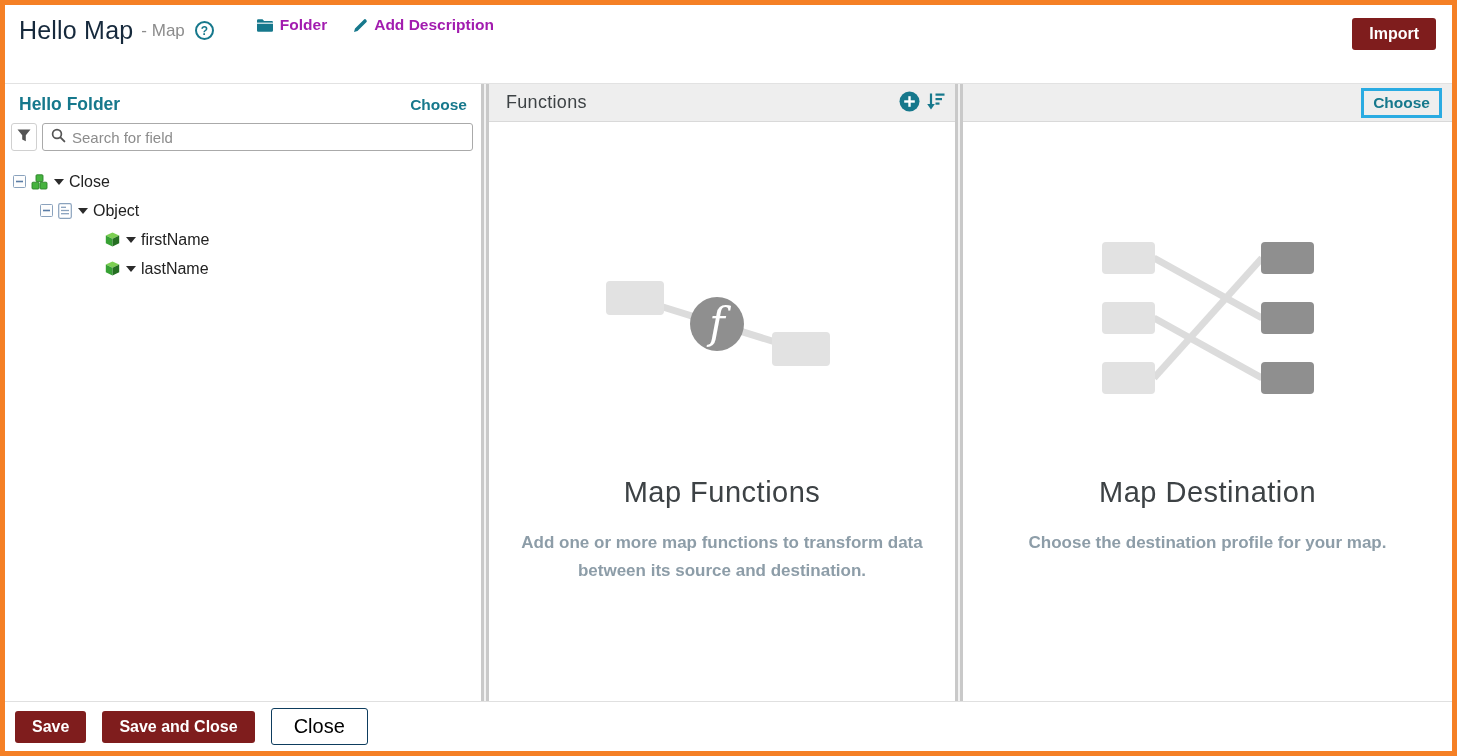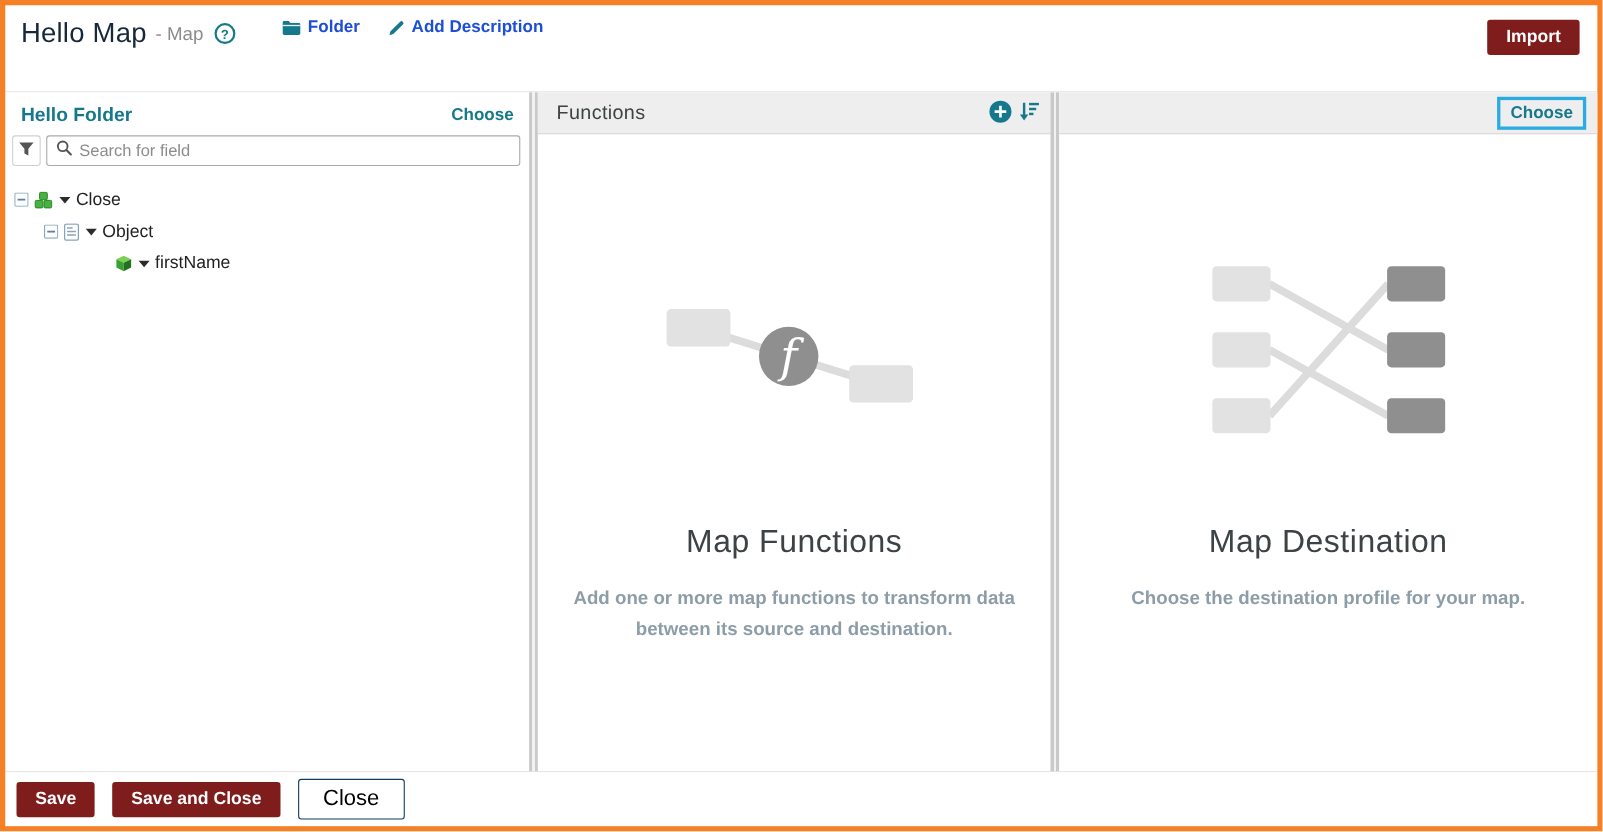--- a/index.html
+++ b/index.html
@@ -19,21 +19,21 @@
     display:flex; align-items:flex-start; padding:11px 16px 0 14px;
   }
   .title-group { display:flex; align-items:center; gap:8px; }
   .page-title { font-size:25px; color:#16293c; letter-spacing:.2px; }
   .page-subtitle { font-size:17px; color:#8c8c8c; }
   .help-circle {
     width:19px; height:19px; border:2px solid #16788c; border-radius:50%;
     color:#16788c; font-size:12px; font-weight:bold;
     display:flex; align-items:center; justify-content:center; margin-left:2px;
   }
-  .header-link { display:flex; align-items:center; gap:6px; color:#1d4ed8;
+  .header-link { display:flex; align-items:center; gap:6px; color:#a21caf;
     font-size:15.5px; font-weight:bold; cursor:pointer; }
   .header-link.folder { margin-left:42px; }
   .header-link.desc { margin-left:26px; }
   .spacer { flex:1; }
   .btn { border:none; border-radius:3px; font-family:inherit; cursor:pointer; }
   .btn-navy { background:#7f1d1d; color:#fff; font-weight:bold; font-size:16px; padding:7px 17px; }
   .btn-outline { background:#fff; color:#000000; font-size:20px; padding:6px 22px; border:1px solid #0e3d5e; border-radius:3px; }
   .import-btn { margin-top:2px; }
 
   
@@ -200,20 +200,31 @@
             <svg width="15" height="15" viewBox="0 0 15 15">
               <polygon points="7.5,0.4 14.2,3.6 7.5,6.8 0.8,3.6" fill="#7ccf52"></polygon>
               <polygon points="0.8,3.6 7.5,6.8 7.5,14.6 0.8,11.2" fill="#37a134"></polygon>
               <polygon points="14.2,3.6 7.5,6.8 7.5,14.6 14.2,11.2" fill="#256f22"></polygon>
             </svg>
           </span>
           <span class="caret"></span>
           <span class="tree-label">firstName</span>
         </div>
 
+        <div class="tree-row indent-2">
+          <span class="tree-icon">
+            <svg width="15" height="15" viewBox="0 0 15 15">
+              <polygon points="7.5,0.4 14.2,3.6 7.5,6.8 0.8,3.6" fill="#7ccf52"></polygon>
+              <polygon points="0.8,3.6 7.5,6.8 7.5,14.6 0.8,11.2" fill="#37a134"></polygon>
+              <polygon points="14.2,3.6 7.5,6.8 7.5,14.6 14.2,11.2" fill="#256f22"></polygon>
+            </svg>
+          </span>
+          <span class="caret"></span>
+          <span class="tree-label">lastName</span>
+        </div>
 
       </div>
     </div>
 
     <div class="splitter"></div>
 
     <div class="panel-mid">
       <div class="gray-header">
         <span class="gray-header-title">Functions</span>
         <span class="header-icons">

